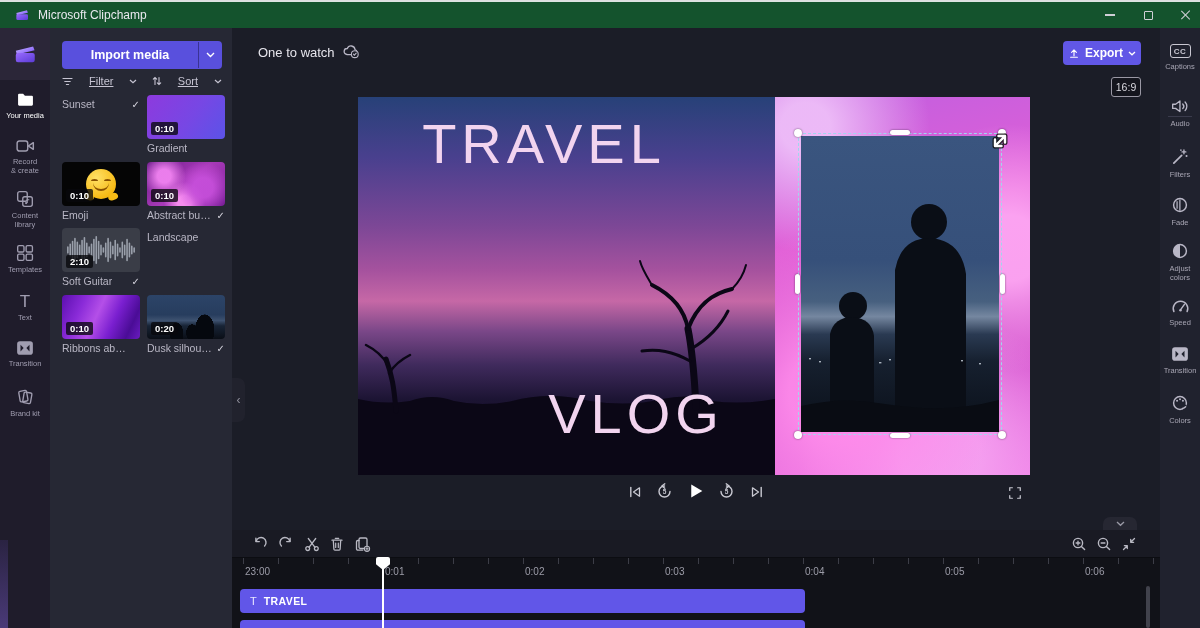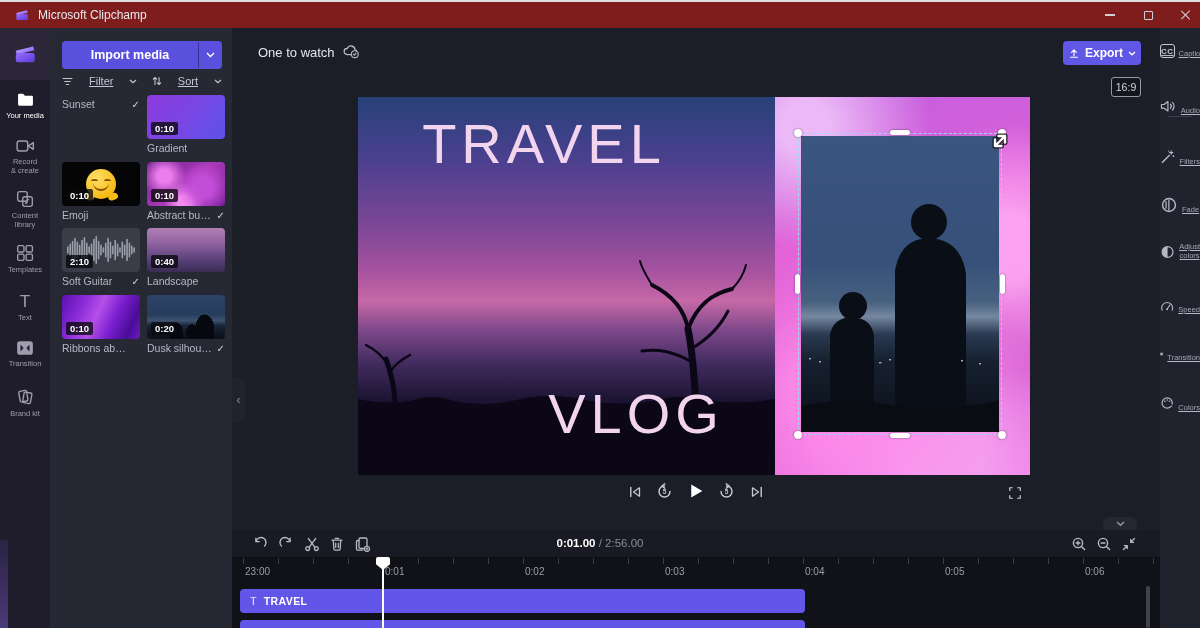--- a/index.html
+++ b/index.html
@@ -3,21 +3,21 @@
 <meta charset="utf-8">
 <style>
   * { margin:0; padding:0; box-sizing:border-box; }
   html,body { width:1200px; height:628px; overflow:hidden; background:#0e0f15; }
   #app { position:relative; width:1200px; height:628px; overflow:hidden;
          font-family:"Liberation Sans", sans-serif; color:#e8e7ee; background:#14151d; }
   .abs { position:absolute; }
   svg { display:block; }
 
   
-  .topbar { position:absolute; left:0; top:1px; width:1200px; height:28px; background:#7f1d1d; }
+  .topbar { position:absolute; left:0; top:1px; width:1200px; height:28px; background:#14532d; }
   .topedge { position:absolute; left:0; top:0; width:1200px; height:2px; background:#f4f4f6; opacity:.9; }
   .apptitle { position:absolute; left:38px; top:7px; font-size:12px; color:#e9e8ef; }
   .winbtn { position:absolute; top:0; width:34px; height:28px; display:flex; align-items:center; justify-content:center; color:#cfcfd6; }
   .min-glyph { width:10px; height:1.4px; background:#cfcfd6; }
   .max-glyph { width:9px; height:9px; border:1.2px solid #cfcfd6; border-radius:1px; }
   .x-glyph { position:relative; width:10px; height:10px; }
   .x-glyph::before,.x-glyph::after{ content:""; position:absolute; left:4.3px; top:-1px; width:1.4px; height:12px; background:#cfcfd6; }
   .x-glyph::before{ transform:rotate(45deg);} .x-glyph::after{ transform:rotate(-45deg);}
 
   
@@ -110,21 +110,21 @@
   .track { position:absolute; left:8px; width:565px; height:24px; background:#6156e8; border-radius:4px; display:flex; align-items:center; gap:7px; padding-left:10px; overflow:hidden; }
   .track-tglyph { font-size:11px; font-weight:500; color:#e8e6ff; }
   .track-label { font-size:10.5px; font-weight:700; letter-spacing:.4px; color:#fff; }
   .playhead-line { position:absolute; left:150px; top:0; width:2px; height:70px; background:#fff; z-index:6; }
   .playhead-head { position:absolute; left:144px; top:-1px; width:14px; height:13px; background:#fff; z-index:7;
       clip-path:polygon(0 0,100% 0,100% 55%,50% 100%,0 55%); border-radius:2px; }
   .tl-scrollbar { position:absolute; left:914px; top:28px; width:4px; height:42px; background:#41424c; border-radius:2px; }
 
   
   .rightrail { position:absolute; left:1160px; top:28px; width:40px; height:600px; background:#20222e; }
-  .rr-item { position:absolute; left:0; width:40px; display:flex; flex-direction:row; align-items:flex-end; gap:4px; color:#b9b7c6;text-decoration:underline; }
+  .rr-item { position:absolute; left:0; width:40px; display:flex; flex-direction:column; align-items:center; gap:4px; color:#b9b7c6; }
   .rr-label { font-size:7.5px; color:#a8a6b4; text-align:center; line-height:1.25; white-space:pre-line; }
   .cc-box { width:21px; height:14px; border:1.4px solid #c9c8d2; border-radius:3px; font-size:8px; font-weight:700; display:flex; align-items:center; justify-content:center; color:#c9c8d2; letter-spacing:.5px; }
   .rr-divider { position:absolute; left:8px; top:88px; width:24px; height:1px; background:#3a3b4c; }
 
   .left-edge-strip { position:absolute; left:0; top:540px; width:8px; height:88px; background:linear-gradient(180deg,#2a2342,#4a3a78); }
 </style>
 </head>
 <body>
 
 <div id="app">
@@ -304,23 +304,20 @@
           <path d="M3 16v6 M5.5 13v12 M8 10v18 M10.5 7v24 M13 11v16 M15.5 14v10 M18 9v20 M20.5 6v26 M23 12v14 M25.5 16v6 M28 13v12 M30.5 8v22 M33 5v28 M35.5 10v18 M38 14v10 M40.5 17v4 M43 12v14 M45.5 7v24 M48 11v16 M50.5 15v8 M53 9v20 M55.5 13v12 M58 17v4 M60.5 11v16 M63 14v10 M65.5 8v22 M68 12v14 M70.5 15v8 M73 17v4" stroke="#9aa0ab" stroke-width="1.7" stroke-linecap="round"></path>
         </svg>
         <span class="mdur">2:10</span>
       </div>
       <div class="mlabelrow">
           <span class="mname">Soft Guitar</span>
           <span class="mcheck">✓</span>
         </div>
     </div>
     <div class="mitem" style="left:97px; top:200px;">
-      <div class="mthumb th-landscape">
-        <span class="mdur">0:40</span>
-      </div>
       <div class="mlabelrow">
           <span class="mname">Landscape</span>
           <span class="mcheck"></span>
         </div>
     </div>
     <div class="mitem" style="left:12px; top:267px;">
       <div class="mthumb th-ribbons">
         <span class="mdur">0:10</span>
       </div>
       <div class="mlabelrow">
@@ -505,23 +502,20 @@
   </div>
   <div class="tb-icon" style="left:354px; top:536px;">
     <svg width="17" height="16" viewBox="0 0 17 16">
         <rect x="5" y="2" width="8" height="10.5" rx="1.5" fill="none" stroke="currentColor" stroke-width="1.3"></rect>
         <path d="M5 4.5 H3.8 a1.3 1.3 0 0 0 -1.3 1.3 v7 a1.3 1.3 0 0 0 1.3 1.3 h5" fill="none" stroke="currentColor" stroke-width="1.3" stroke-linecap="round"></path>
         <circle cx="13" cy="12.8" r="2.6" fill="#191a23" stroke="currentColor" stroke-width="1.1"></circle>
         <path d="M13 11.6 v2.4 M11.8 12.8 h2.4" stroke="currentColor" stroke-width="1.1" stroke-linecap="round"></path>
       </svg>
   </div>
 
-  <div class="time-display">
-    <span class="time-cur">0:01.00</span><span class="time-sep"> / </span><span class="time-tot">2:56.00</span>
-  </div>
 
   <div class="tb-icon" style="left:1071px; top:536px;">
     <svg width="16" height="16" viewBox="0 0 16 16">
         <circle cx="7" cy="7" r="4.6" fill="none" stroke="currentColor" stroke-width="1.4"></circle>
         <path d="M10.4 10.4 L13.6 13.6" stroke="currentColor" stroke-width="1.4" stroke-linecap="round"></path>
         <path d="M7 5.1 v3.8 M5.1 7 h3.8" stroke="currentColor" stroke-width="1.3" stroke-linecap="round"></path>
       </svg>
   </div>
   <div class="tb-icon" style="left:1096px; top:536px;">
     <svg width="16" height="16" viewBox="0 0 16 16">

